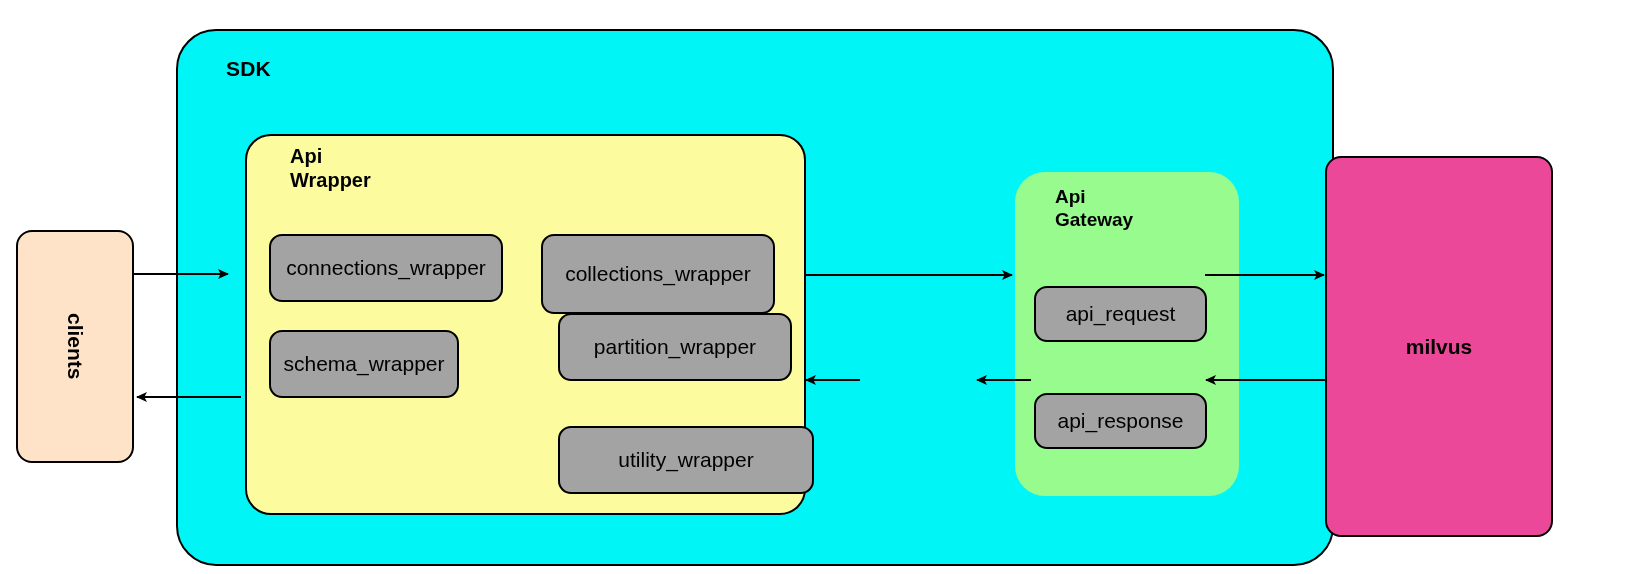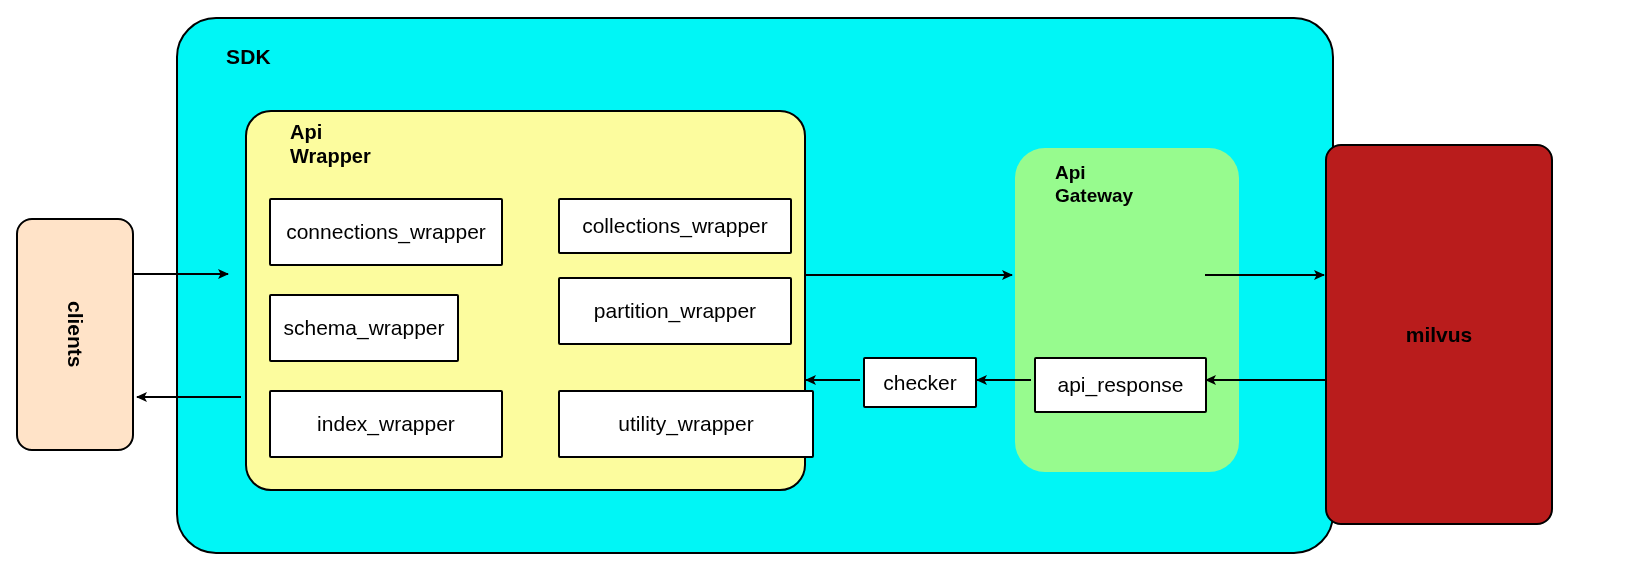--- a/index.html
+++ b/index.html
@@ -19,20 +19,21 @@
   }
 
   
   .box {
     position: absolute;
     box-sizing: border-box;
     display: flex;
     align-items: center;
     justify-content: center;
     text-align: center;
+    margin-top: 12px;
   }
 
   
   .sdk-container {
     left: 176px;
     top: 17px;
     width: 1158px;
     height: 537px;
     background: #00F6F6;
     border: 2.5px solid #000000;
@@ -91,23 +92,23 @@
     font-size: 19px;
     font-weight: bold;
     color: #000000;
     line-height: 1.2;
     white-space: pre-line;
     text-align: left;
   }
 
   
   .node {
-    background: #ffffff;
+    background: #a3a3a3;
     border: 2.2px solid #000000;
-    border-radius: 2px;
+    border-radius: 13px;
     font-size: 21px;
     color: #000000;
     font-weight: normal;
   }
 
   
   .clients-box {
     left: 16px;
     top: 218px;
     width: 118px;
@@ -124,21 +125,21 @@
     text-orientation: mixed;
     white-space: nowrap;
   }
 
   
   .milvus-box {
     left: 1325px;
     top: 144px;
     width: 228px;
     height: 381px;
-    background: #b91c1c;
+    background: #ec4899;
     border: 2.2px solid #000000;
     border-radius: 16px;
   }
   .milvus-label {
     font-size: 21px;
     font-weight: bold;
     color: #000000;
   }
 
   
@@ -172,51 +173,48 @@
   <div class="box sdk-container">
     <div class="sdk-label">SDK</div>
 
     <div class="box apiwrapper-container" style="left:67px; top:91px;">
       <div class="apiwrapper-label">Api
 Wrapper</div>
 
       <div class="box node" style="left:22px; top:86px; width:234px; height:68px;">
         <span>connections_wrapper</span>
       </div>
-      <div class="box node" style="left:311px; top:86px; width:234px; height:56px;">
+      <div class="box node" style="left:294px; top:86px; width:234px; height:80px;">
         <span>collections_wrapper</span>
       </div>
 
       <div class="box node" style="left:22px; top:182px; width:190px; height:68px;">
         <span>schema_wrapper</span>
       </div>
       <div class="box node" style="left:311px; top:165px; width:234px; height:68px;">
         <span>partition_wrapper</span>
       </div>
 
-      <div class="box node" style="left:22px; top:278px; width:234px; height:68px;">
-        <span>index_wrapper</span>
-      </div>
       <div class="box node" style="left:311px; top:278px; width:256px; height:68px;">
         <span>utility_wrapper</span>
       </div>
     </div>
 
     <div class="box apigateway-container" style="left:837px; top:129px;">
       <div class="apigateway-label">Api
 Gateway</div>
 
+      <div class="box node" style="left:19px; top:102px; width:173px; height:56px;">
+        <span>api_request</span>
+      </div>
       <div class="box node" style="left:19px; top:209px; width:173px; height:56px;">
         <span>api_response</span>
       </div>
     </div>
 
-    <div class="box node checker-box" style="left:685px; top:338px;">
-      <span>checker</span>
-    </div>
   </div>
 
   <div class="box milvus-box">
     <span class="milvus-label">milvus</span>
   </div>
 
   <svg class="arrow-svg" viewBox="0 0 1634 574" xmlns="http://www.w3.org/2000/svg">
     <defs>
       <marker id="ah-right" markerWidth="12" markerHeight="12" refX="10" refY="5" orient="auto" markerUnits="userSpaceOnUse">
         <path d="M0,0 L11,5 L0,10 L2.6,5 Z" fill="#000000"></path>

